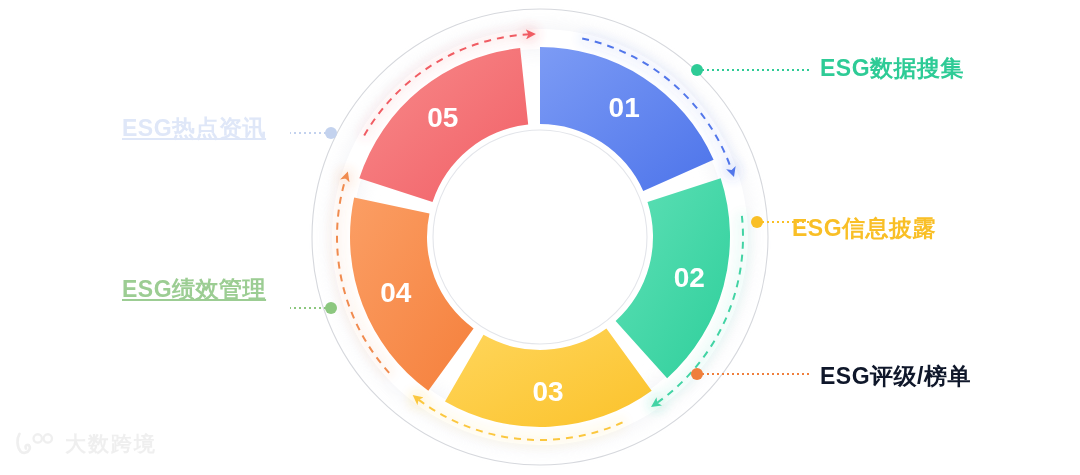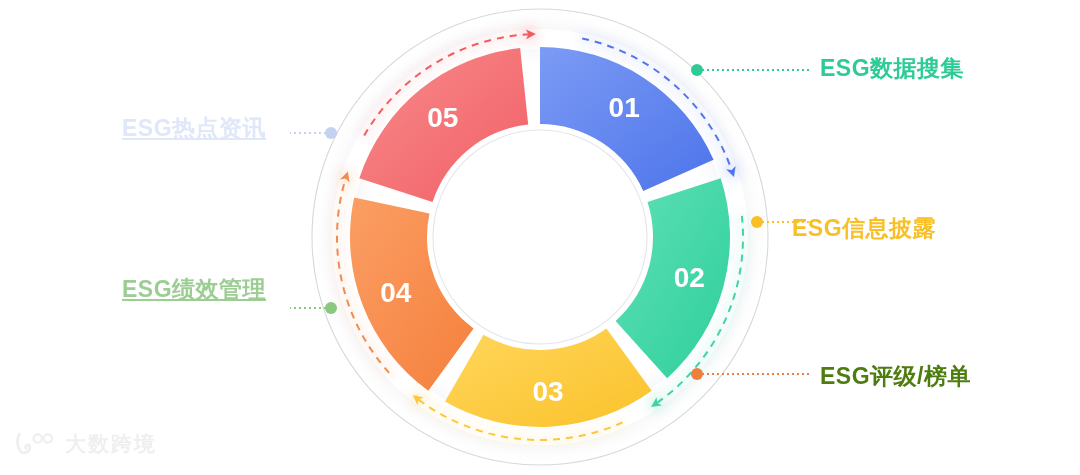--- a/index.html
+++ b/index.html
@@ -127,21 +127,21 @@
         <circle cx="697" cy="374" r="6" fill="#ef7f3c"></circle>
         <line y1="308" y2="308" x1="331" x2="290" stroke="#8cc77f" stroke-width="2" stroke-dasharray="2 3"></line>
         <circle cx="331" cy="308" r="6" fill="#8cc77f"></circle>
       </g>
   </svg>
 
   <div id="labels-layer">
       <div class="label left" style="left: 122px; top: 117px; color: rgb(223, 231, 248);">ESG热点资讯</div>
       <div class="label right" style="left: 820px; top: 57px; color: rgb(46, 203, 150);">ESG数据搜集</div>
       <div class="label right" style="left: 792px; top: 217px; color: rgb(249, 191, 38);">ESG信息披露</div>
-      <div class="label right" style="left: 820px; top: 365px; color: #4d7c0f;">ESG评级/榜单</div>
+      <div class="label right" style="left: 820px; top: 365px; color: #0f172a;">ESG评级/榜单</div>
       <div class="label left" style="left: 122px; top: 278px; color: rgb(156, 205, 147);">ESG绩效管理</div>
     </div>
 
   <div class="wm">
     <svg class="wm-mark" viewBox="0 0 46 28">
       <path d="M6 4 C3 9 3 18 7 23 C10 26 15 25 17 21 C18 19 17 16 15 16 C13 16 12 18 13 20" fill="none" stroke="#efefef" stroke-width="3" stroke-linecap="round"></path>
       <circle cx="26" cy="9" r="4.6" fill="none" stroke="#efefef" stroke-width="2.6"></circle>
       <circle cx="37" cy="9" r="4.6" fill="none" stroke="#efefef" stroke-width="2.6"></circle>
     </svg>
     <span class="wm-text">大数跨境</span>

